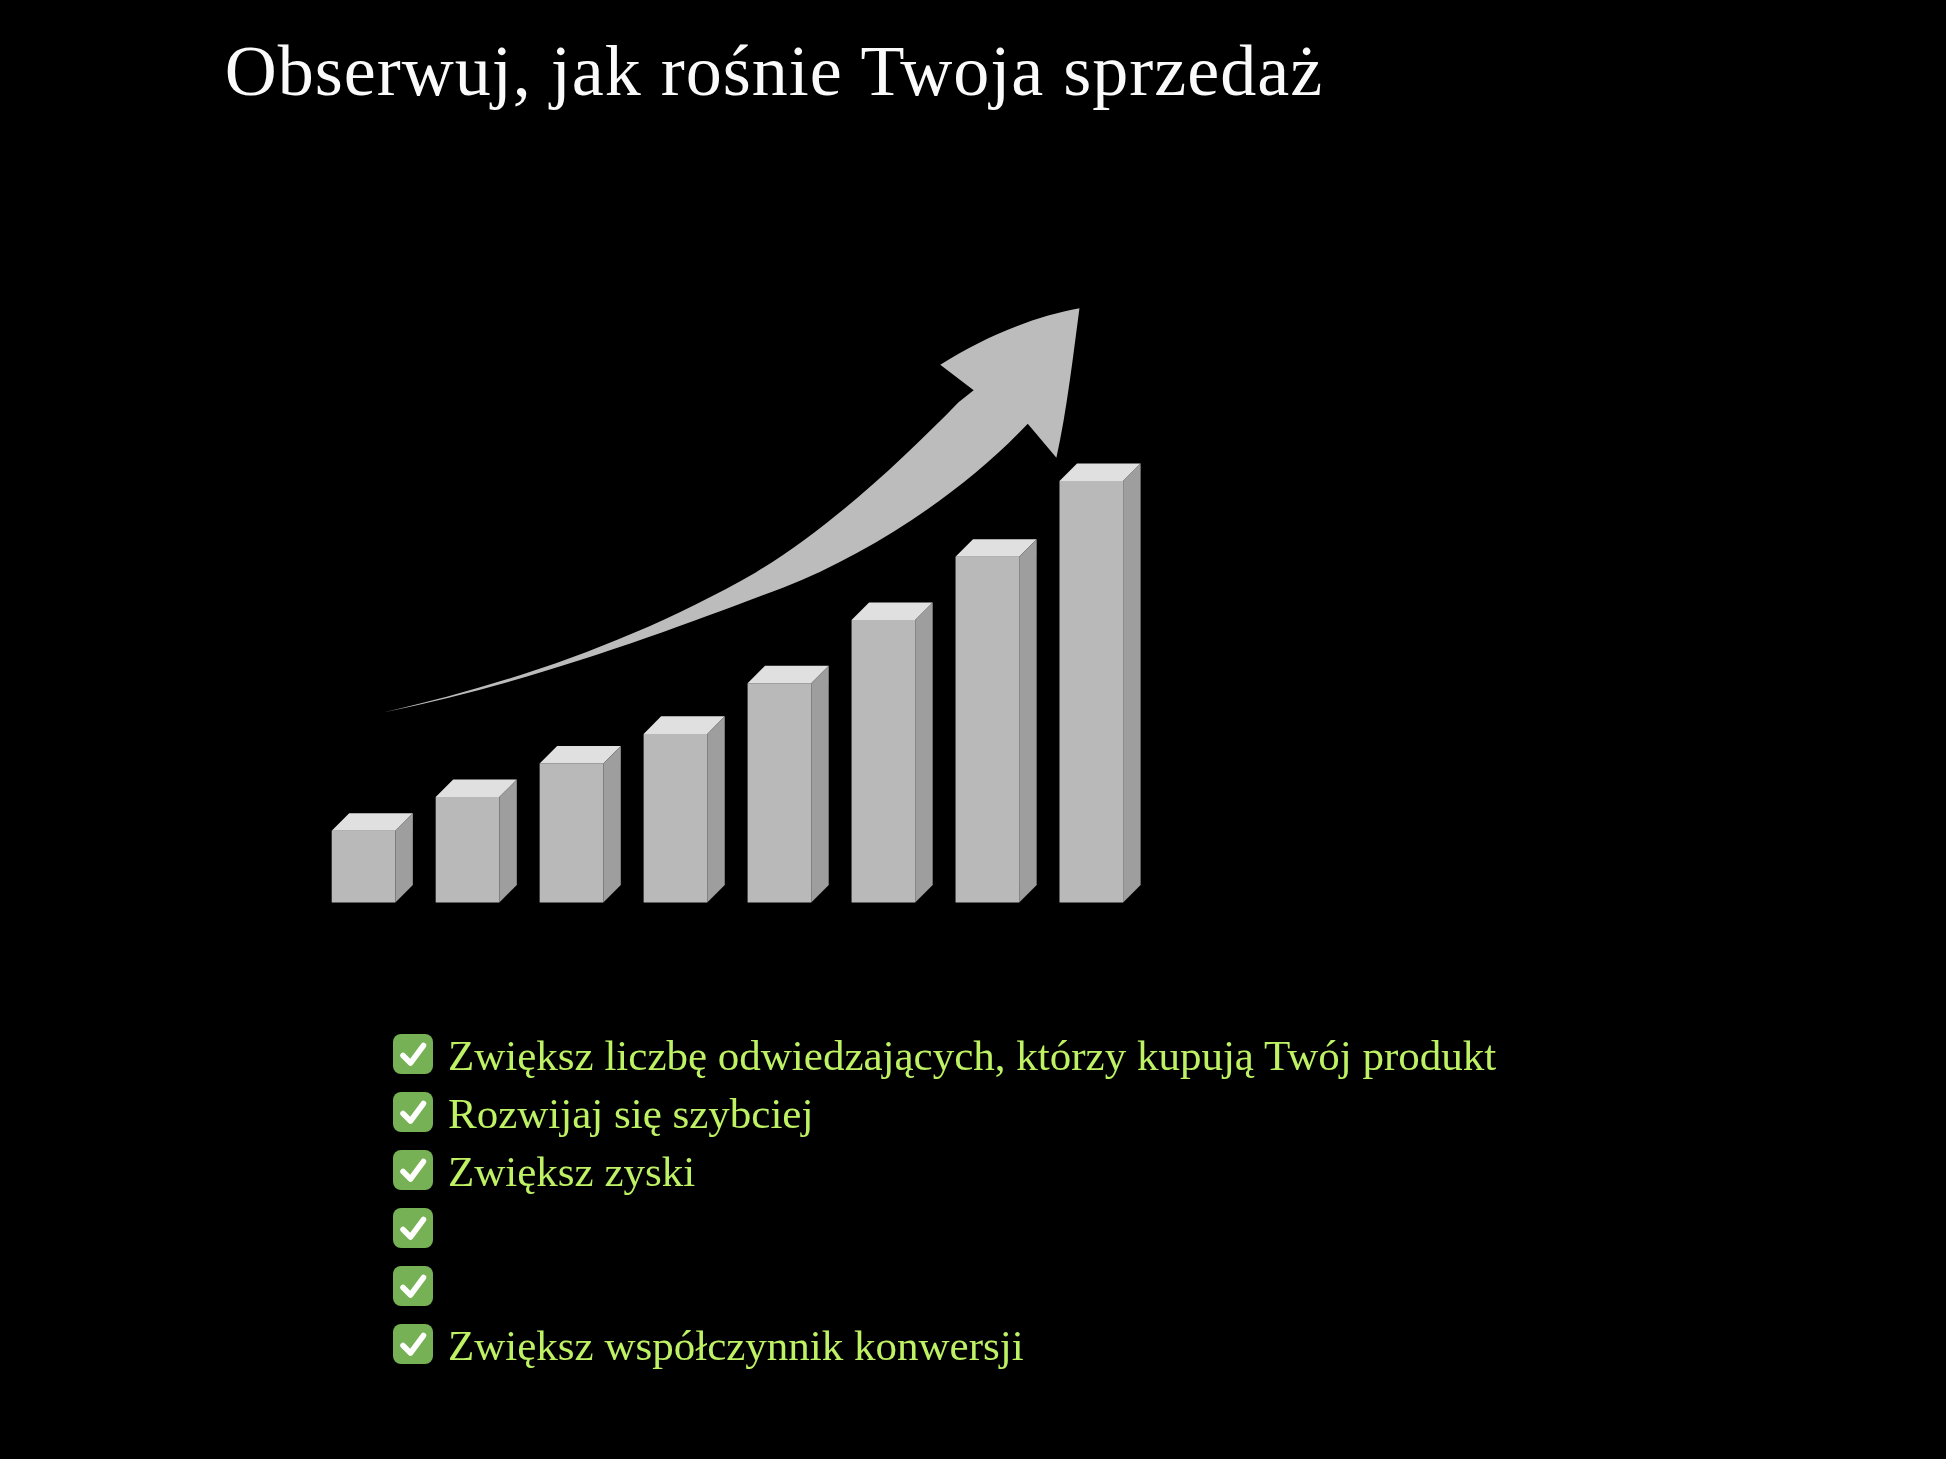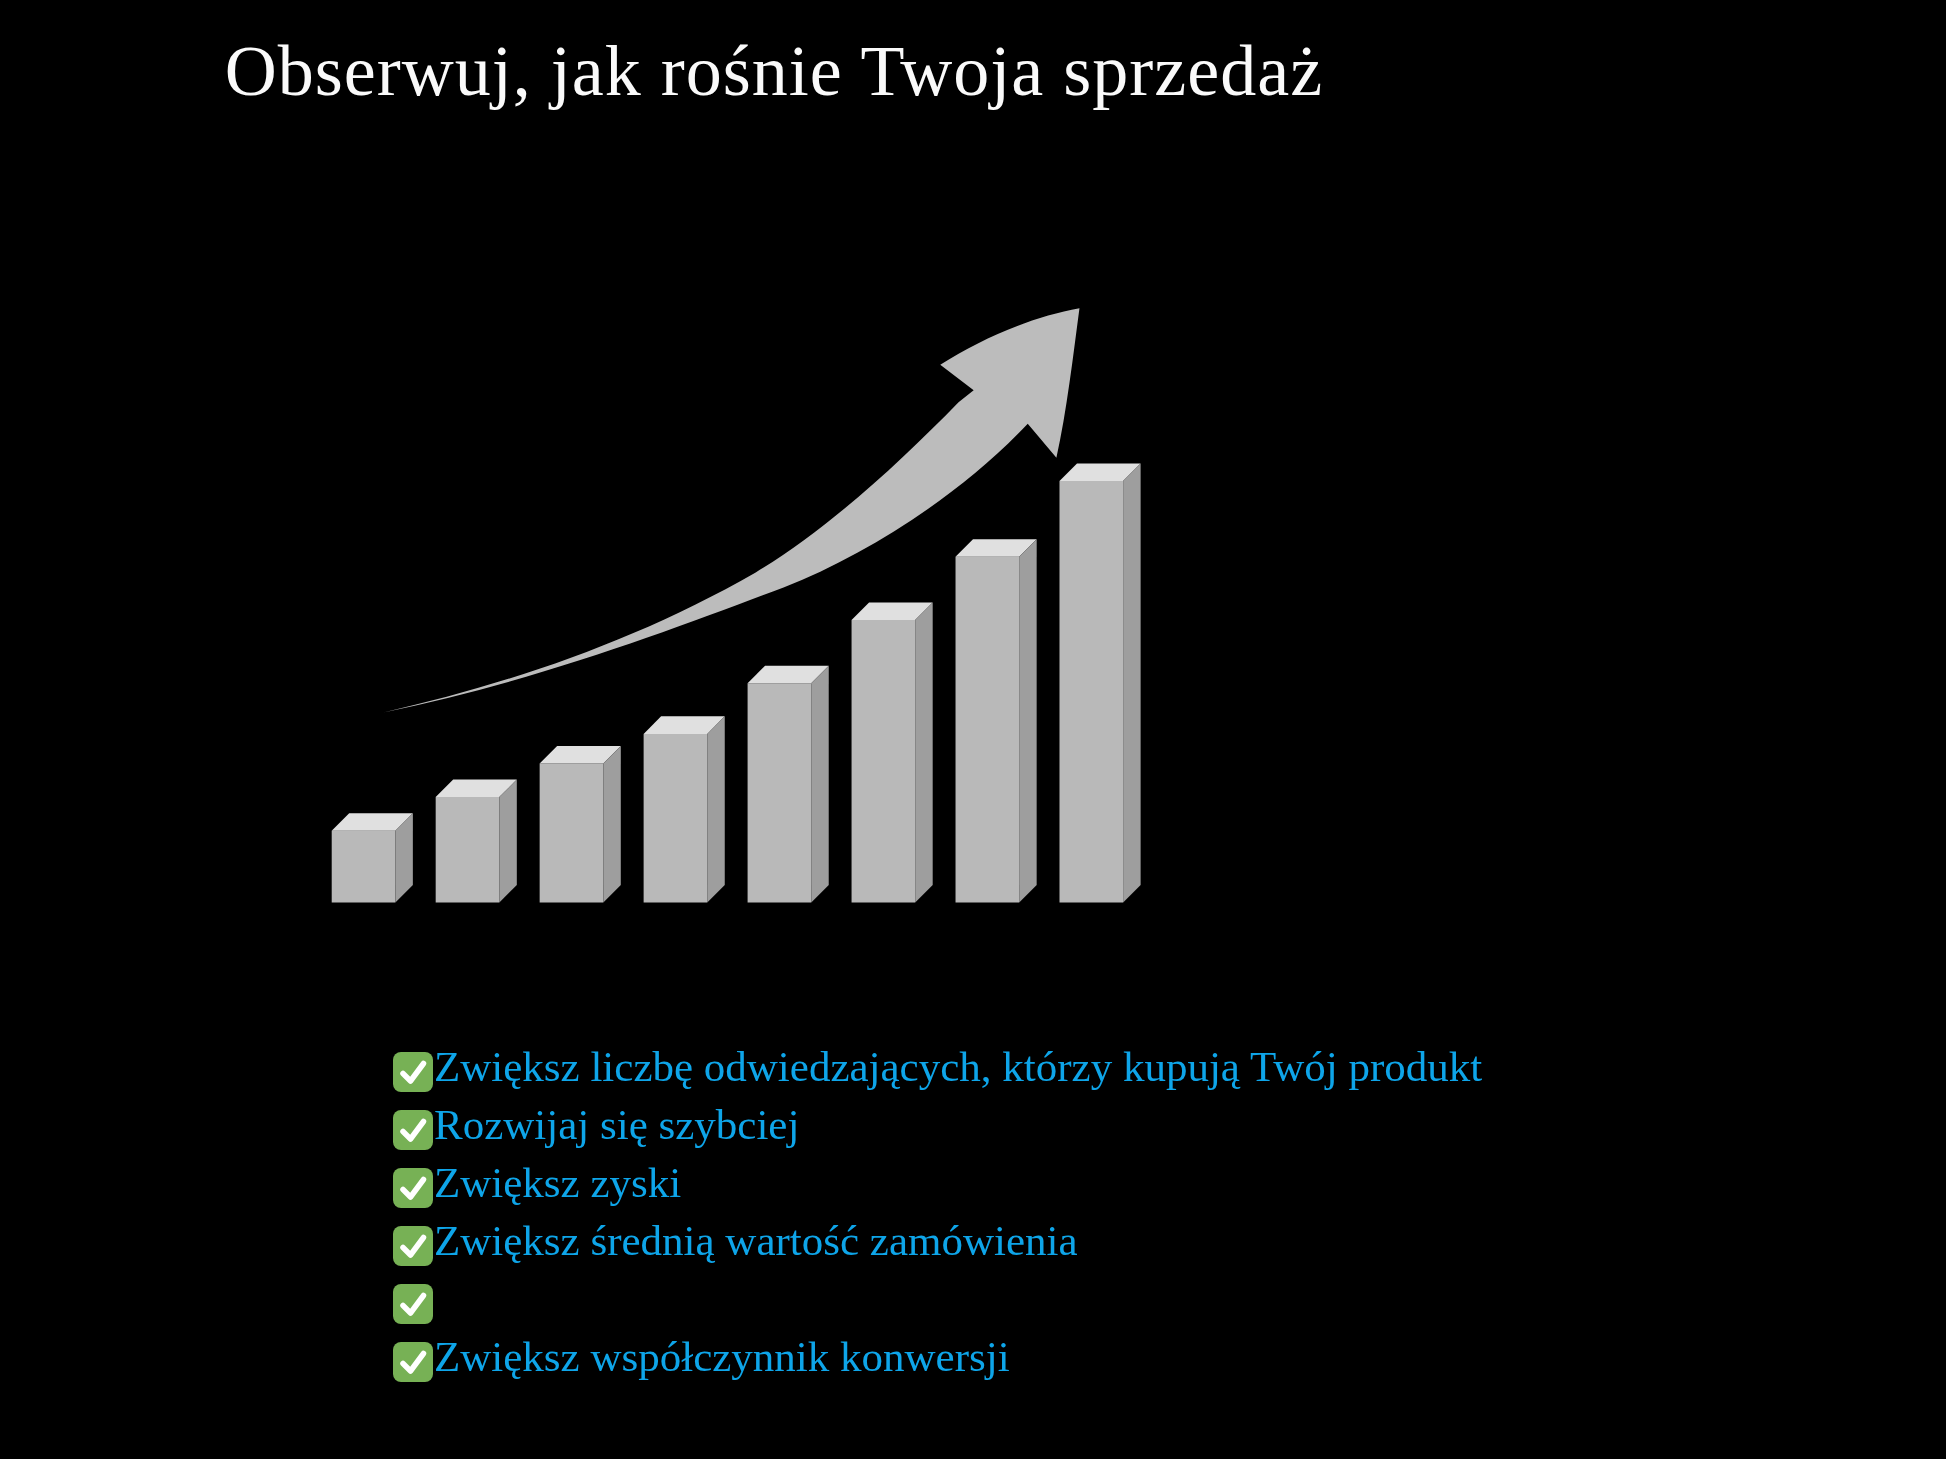--- a/index.html
+++ b/index.html
@@ -26,26 +26,26 @@
     width:100%;height:100%;
   }
   .checklist{
     position:absolute;
     left:393px;top:1034px;
     margin:0;padding:0;
     list-style:none;
   }
   .checklist li{
     display:flex;
-    align-items:flex-end;
+    align-items:flex-start;
     height:58px;
-    gap:1px;
+    gap:15px;
     white-space:nowrap;
     font-size:43px;
-    color:#0ea5e9;
+    color:#bef264;
   }
   .checkbox{
     width:40px;height:40px;
     flex:0 0 40px;
     display:block;
   }
   .item-label{
     display:block;
     line-height:1;
     padding-bottom:4px;
@@ -137,21 +137,20 @@
         <polyline points="10,21.5 17.5,29 30.5,11.5" fill="none" stroke-width="5.5" stroke-linecap="round" stroke-linejoin="round" stroke="#ffffff"></polyline>
       </svg>
       <span class="item-label">Zwiększ zyski</span>
     </li>
 
     <li>
       <svg class="checkbox" viewBox="0 0 40 40" xmlns="http://www.w3.org/2000/svg">
         <rect class="check-bg" x="0" y="0" width="40" height="40" rx="8" fill="#77b155"></rect>
         <polyline points="10,21.5 17.5,29 30.5,11.5" fill="none" stroke-width="5.5" stroke-linecap="round" stroke-linejoin="round" stroke="#ffffff"></polyline>
       </svg>
-      <span class="item-label">Zwiększ średnią wartość zamówienia</span>
     </li>
 
     <li>
       <svg class="checkbox" viewBox="0 0 40 40" xmlns="http://www.w3.org/2000/svg">
         <rect class="check-bg" x="0" y="0" width="40" height="40" rx="8" fill="#77b155"></rect>
         <polyline points="10,21.5 17.5,29 30.5,11.5" fill="none" stroke-width="5.5" stroke-linecap="round" stroke-linejoin="round" stroke="#ffffff"></polyline>
       </svg>
     </li>
 
     <li>

